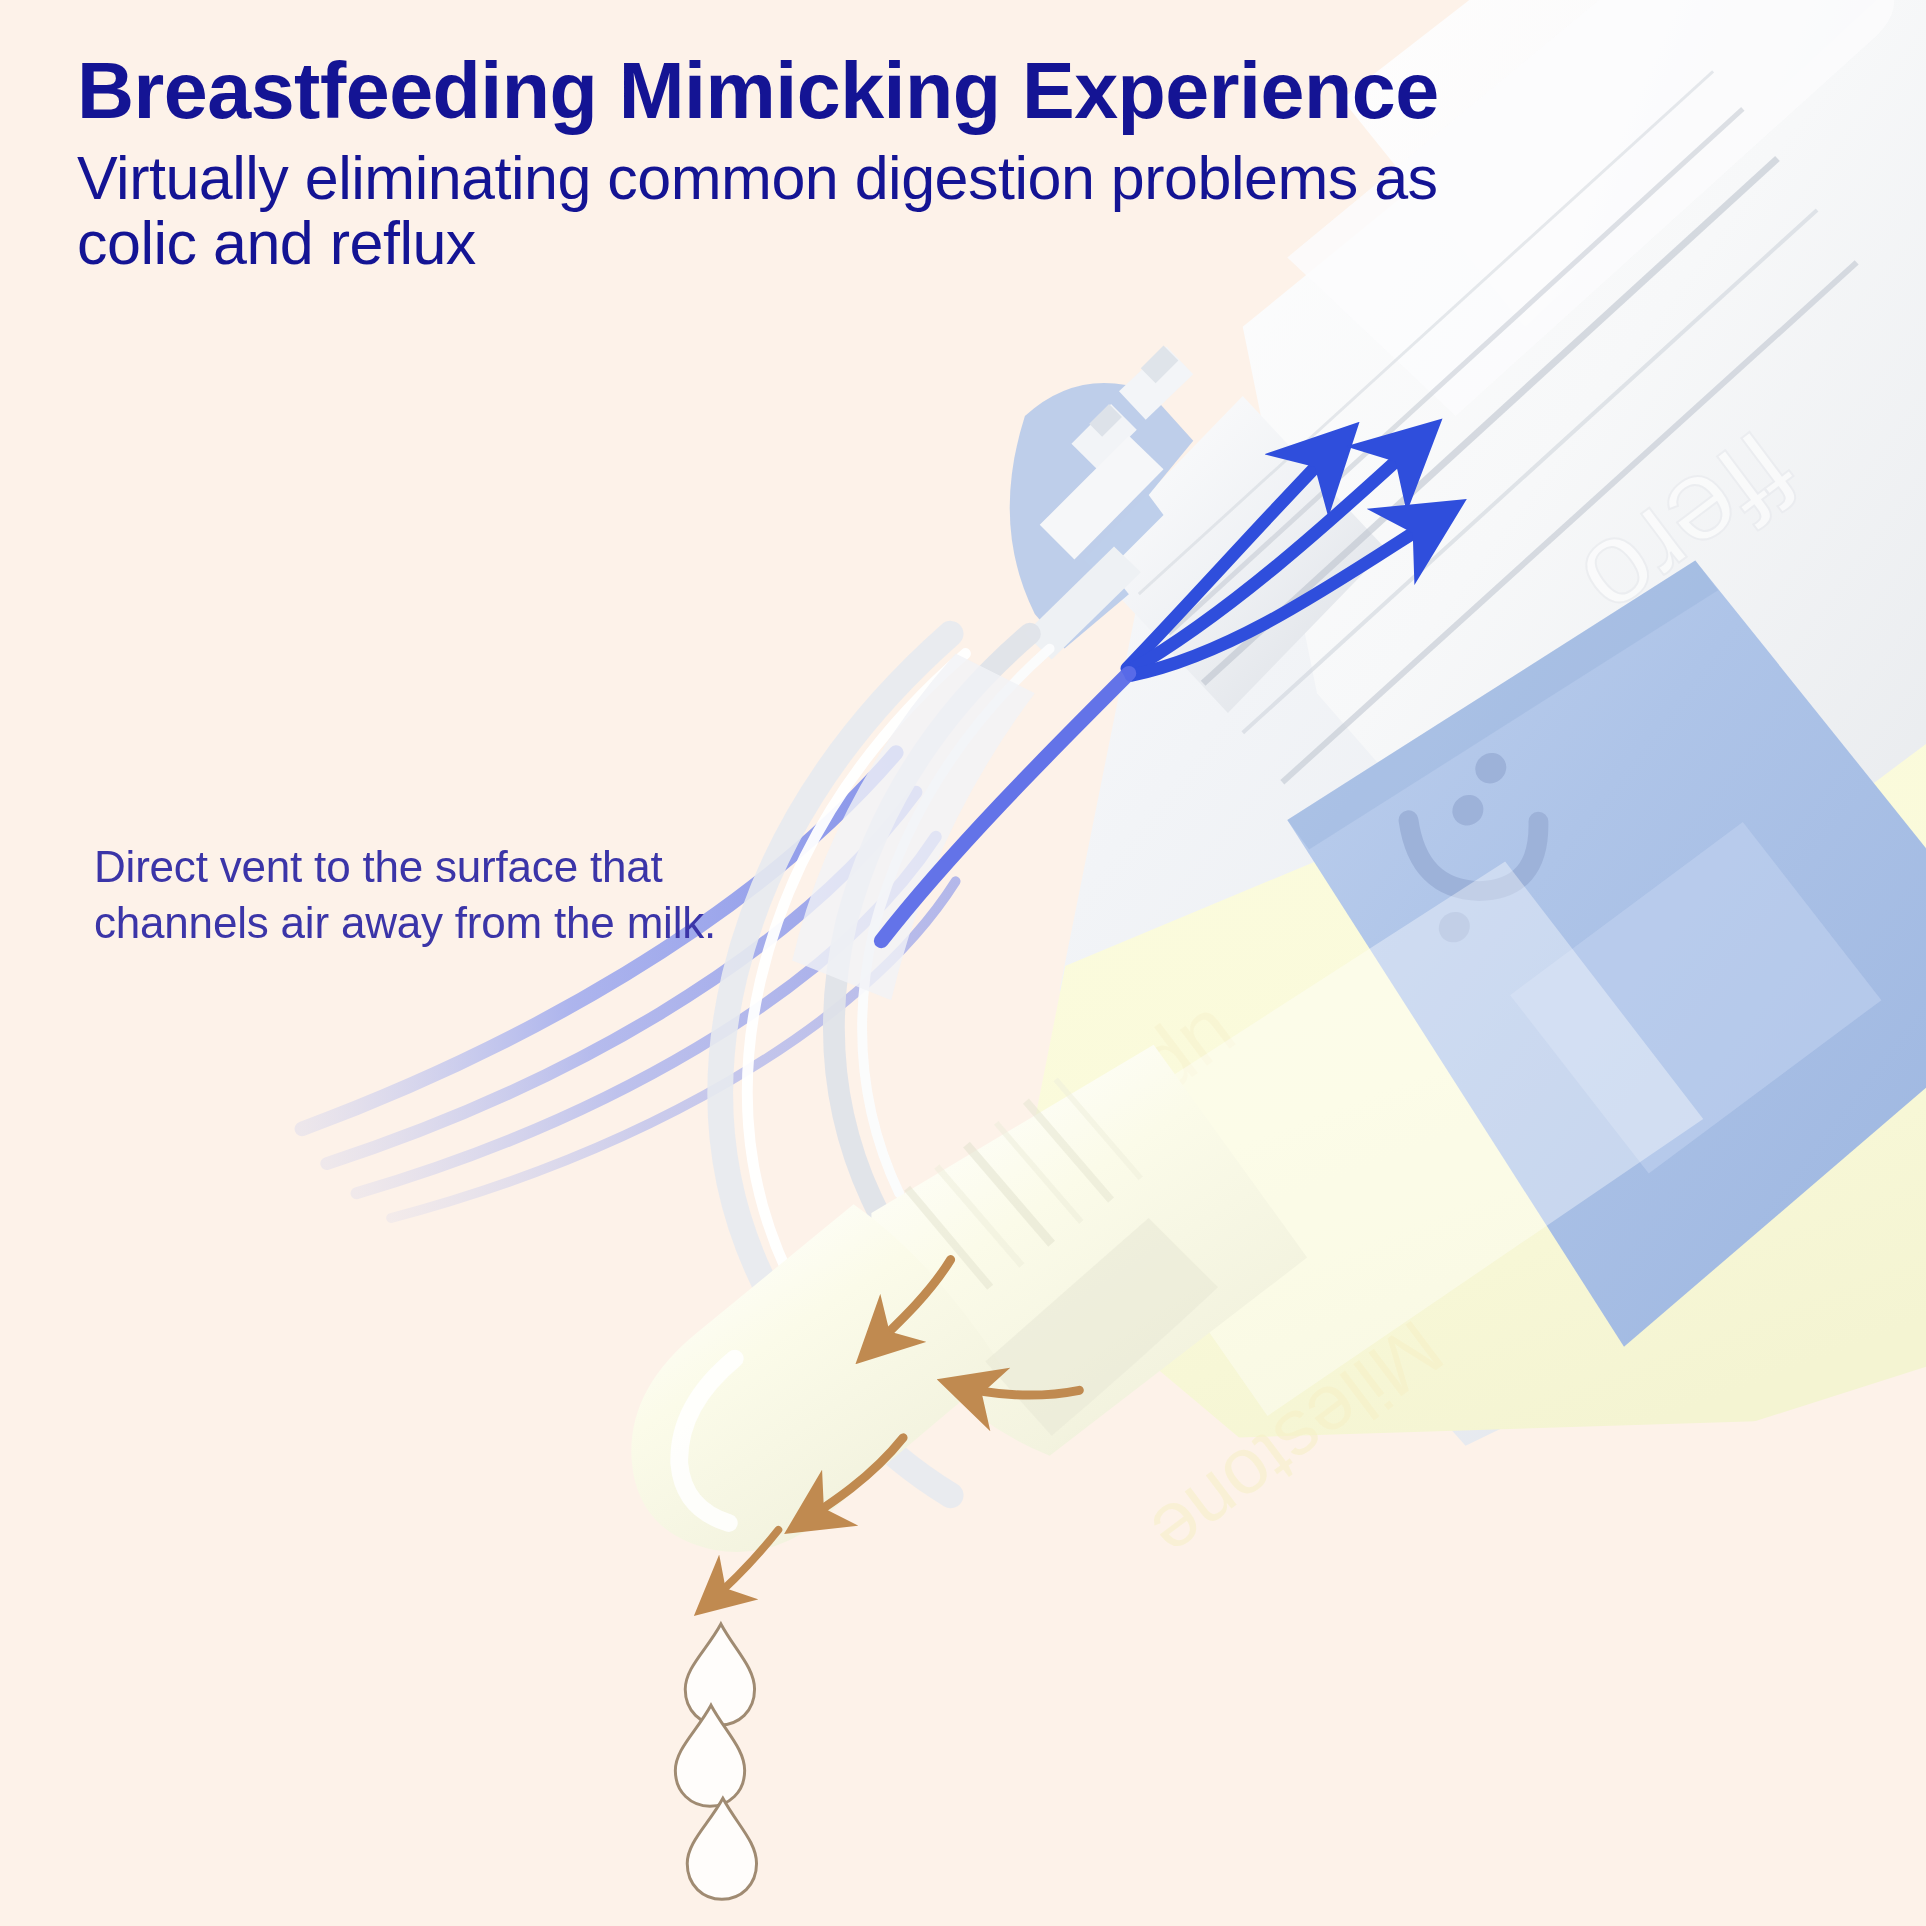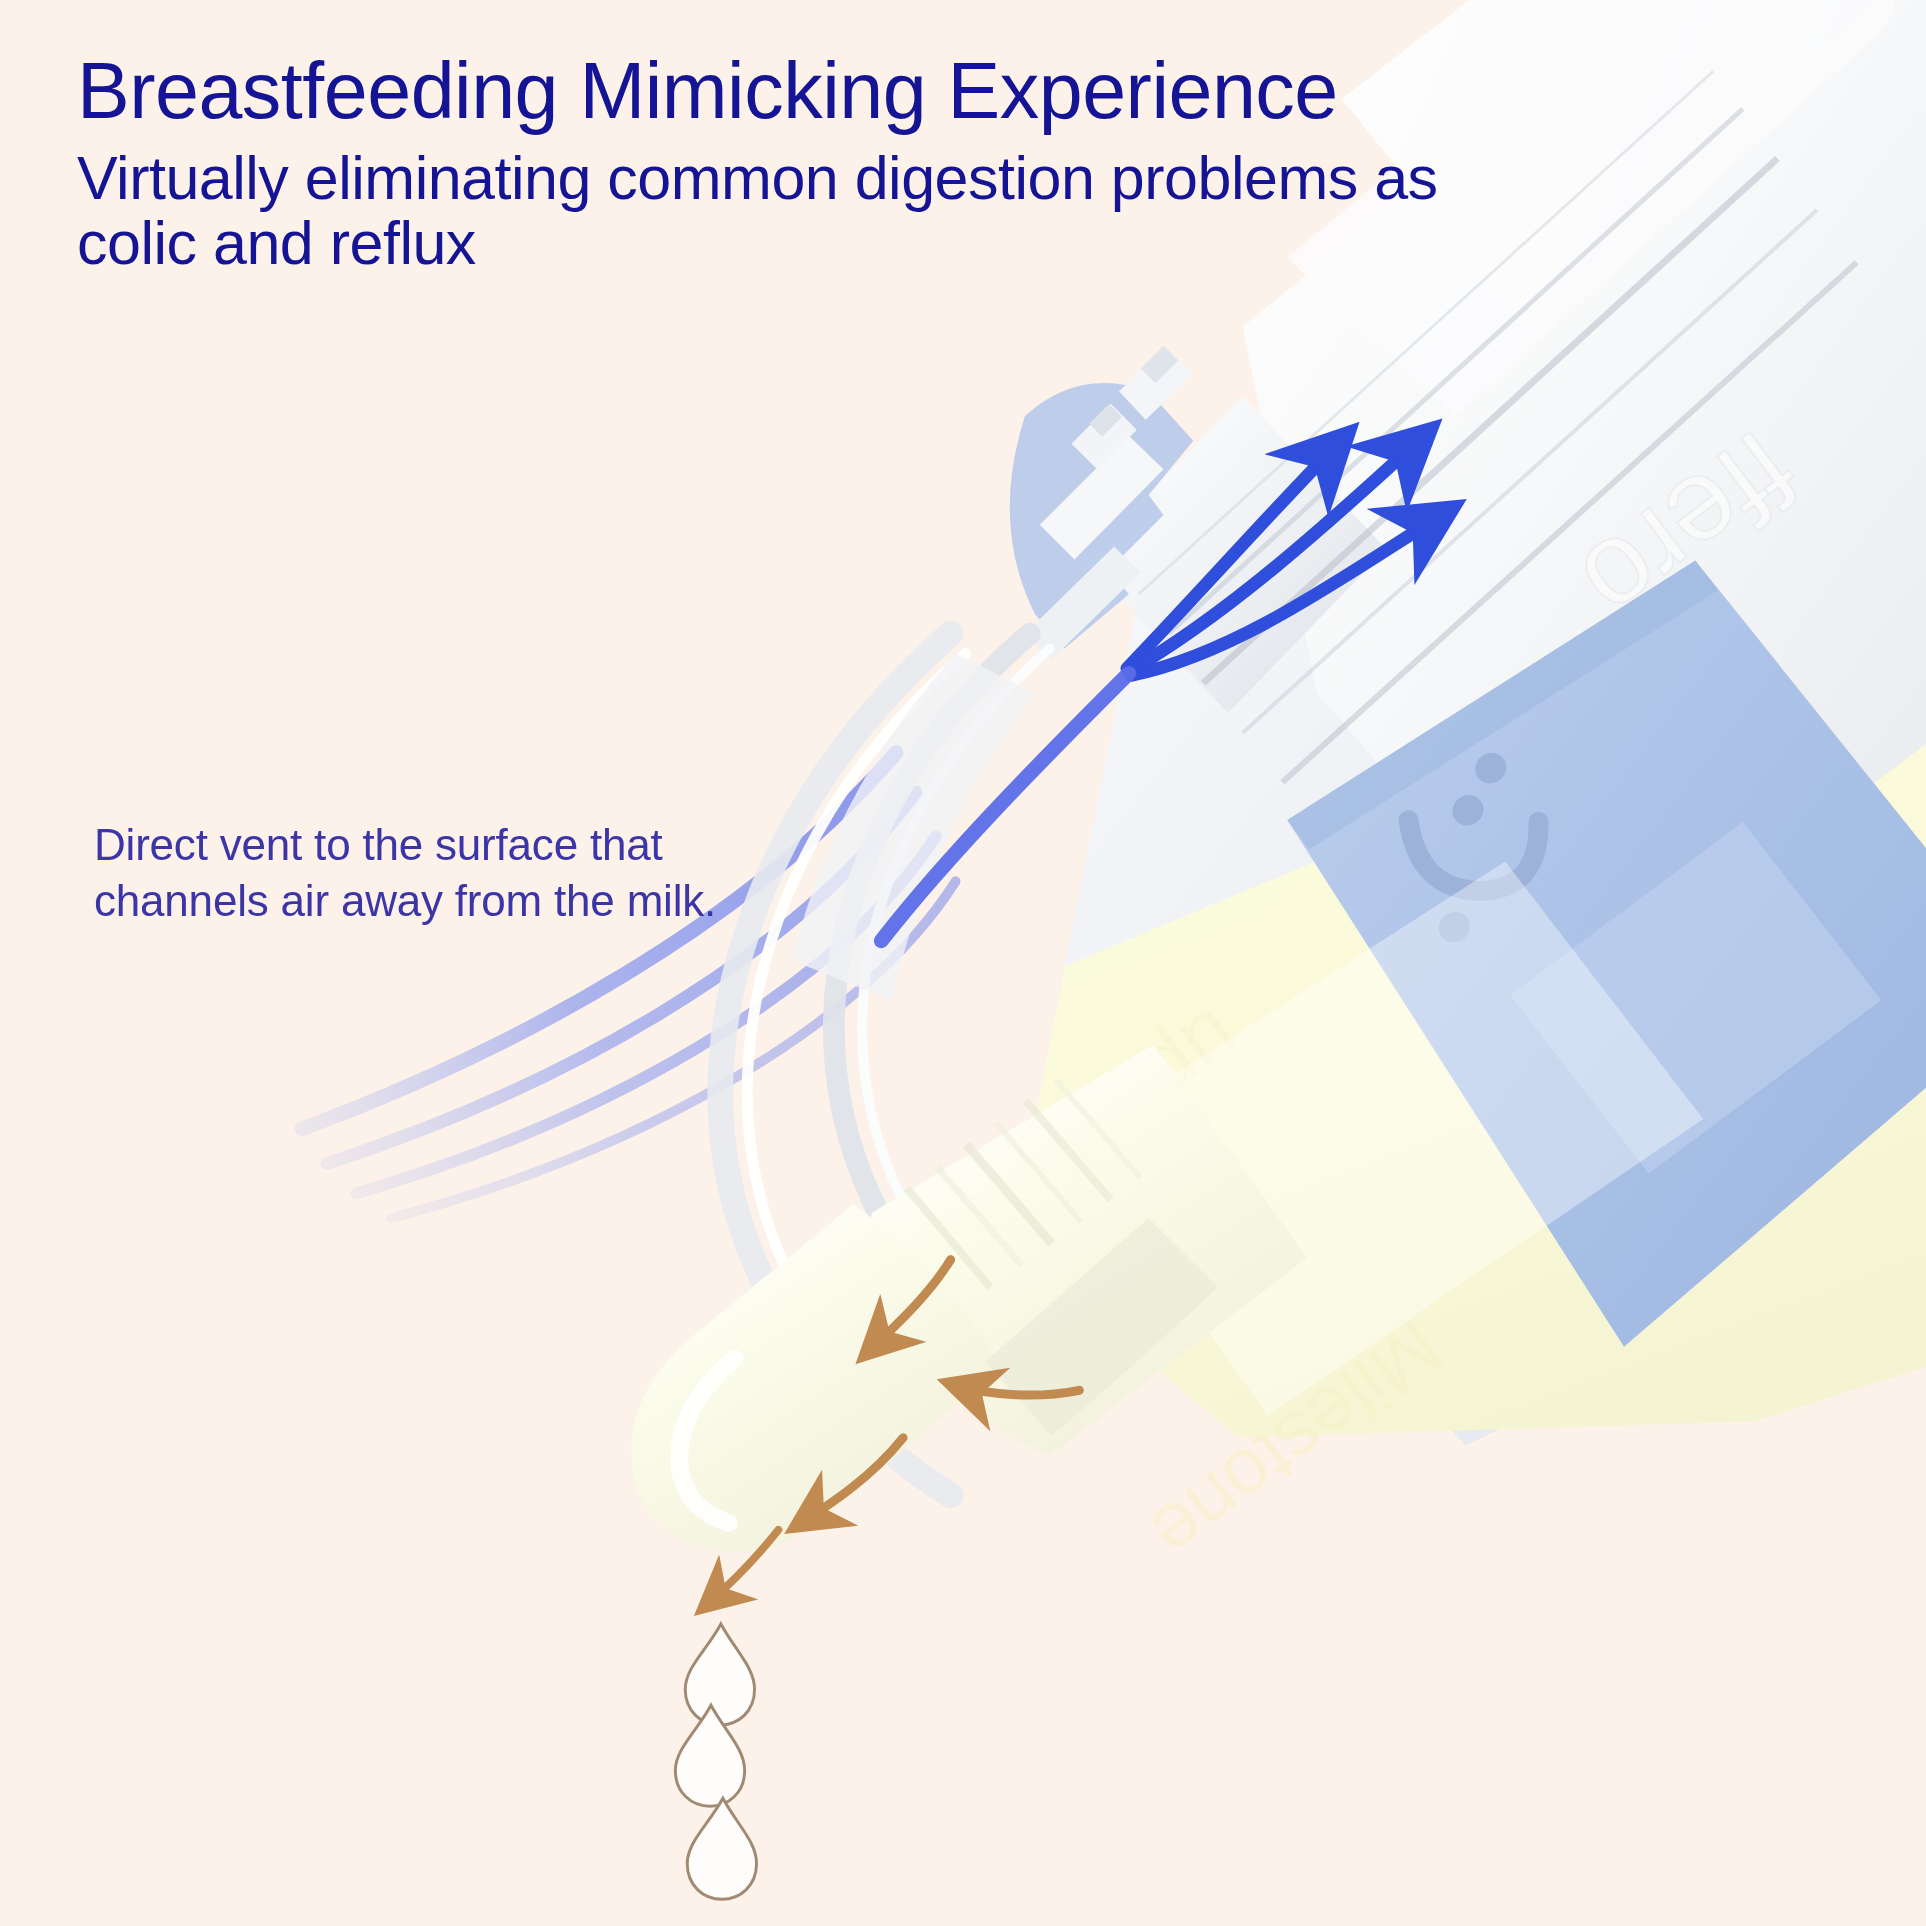--- a/index.html
+++ b/index.html
@@ -21,41 +21,41 @@
     position: absolute;
     left: 77px;
     top: 51px;
     width: 1406px;
     z-index: 60;
   }
   #headline {
     font-family: "Liberation Sans", sans-serif;
     font-size: 79px;
     line-height: 1.0;
-    font-weight: 400;
+    font-weight: 700;
     letter-spacing: -0.5px;
     color: #141494;
     margin: 0 0 16px 0;
     white-space: nowrap;
   }
   #subheadline {
     font-family: Liberation Sans, sans-serif;
     font-size: 61px;
     line-height: 1.07;
     font-weight: 400;
     letter-spacing: -0.5px;
     color: #141494;
     margin: 0;
     max-width: 1376px;
   }
 
   #callout-block {
     position: absolute;
     left: 94px;
-    top: 817px;
+    top: 839px;
     width: 634px;
     z-index: 60;
   }
   #callout-text {
     font-family: "Liberation Sans", sans-serif;
     font-size: 44px;
     line-height: 1.28;
     font-weight: 400;
     letter-spacing: -0.2px;
     color: #3b35a8;

